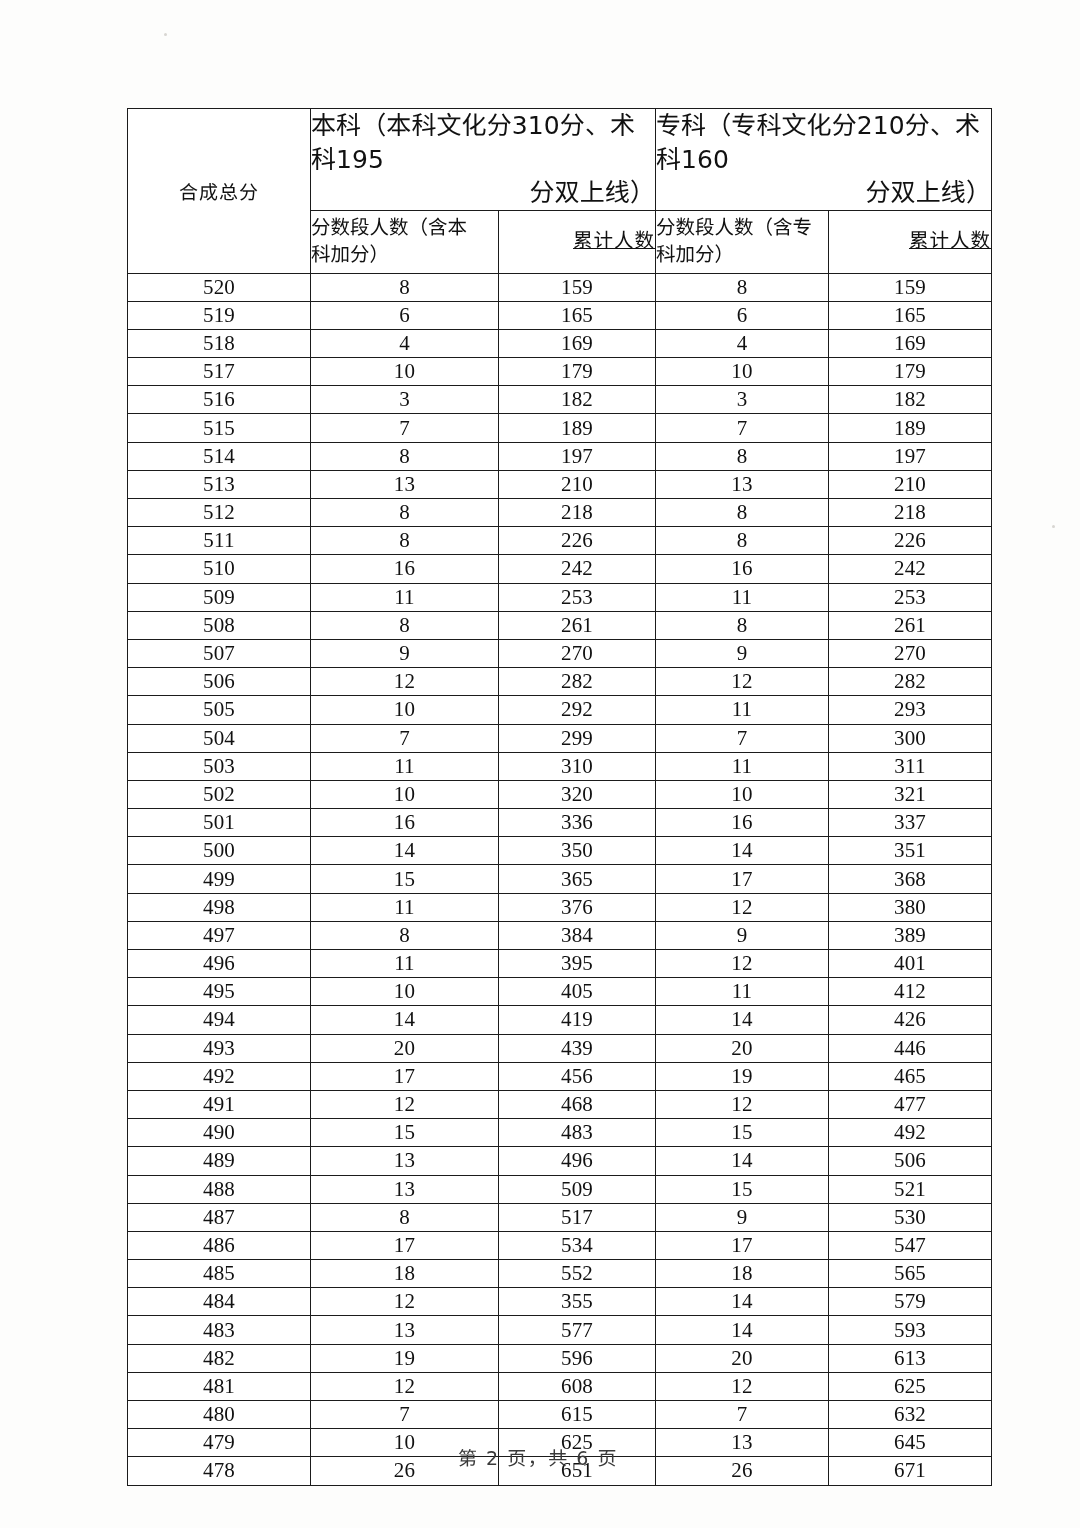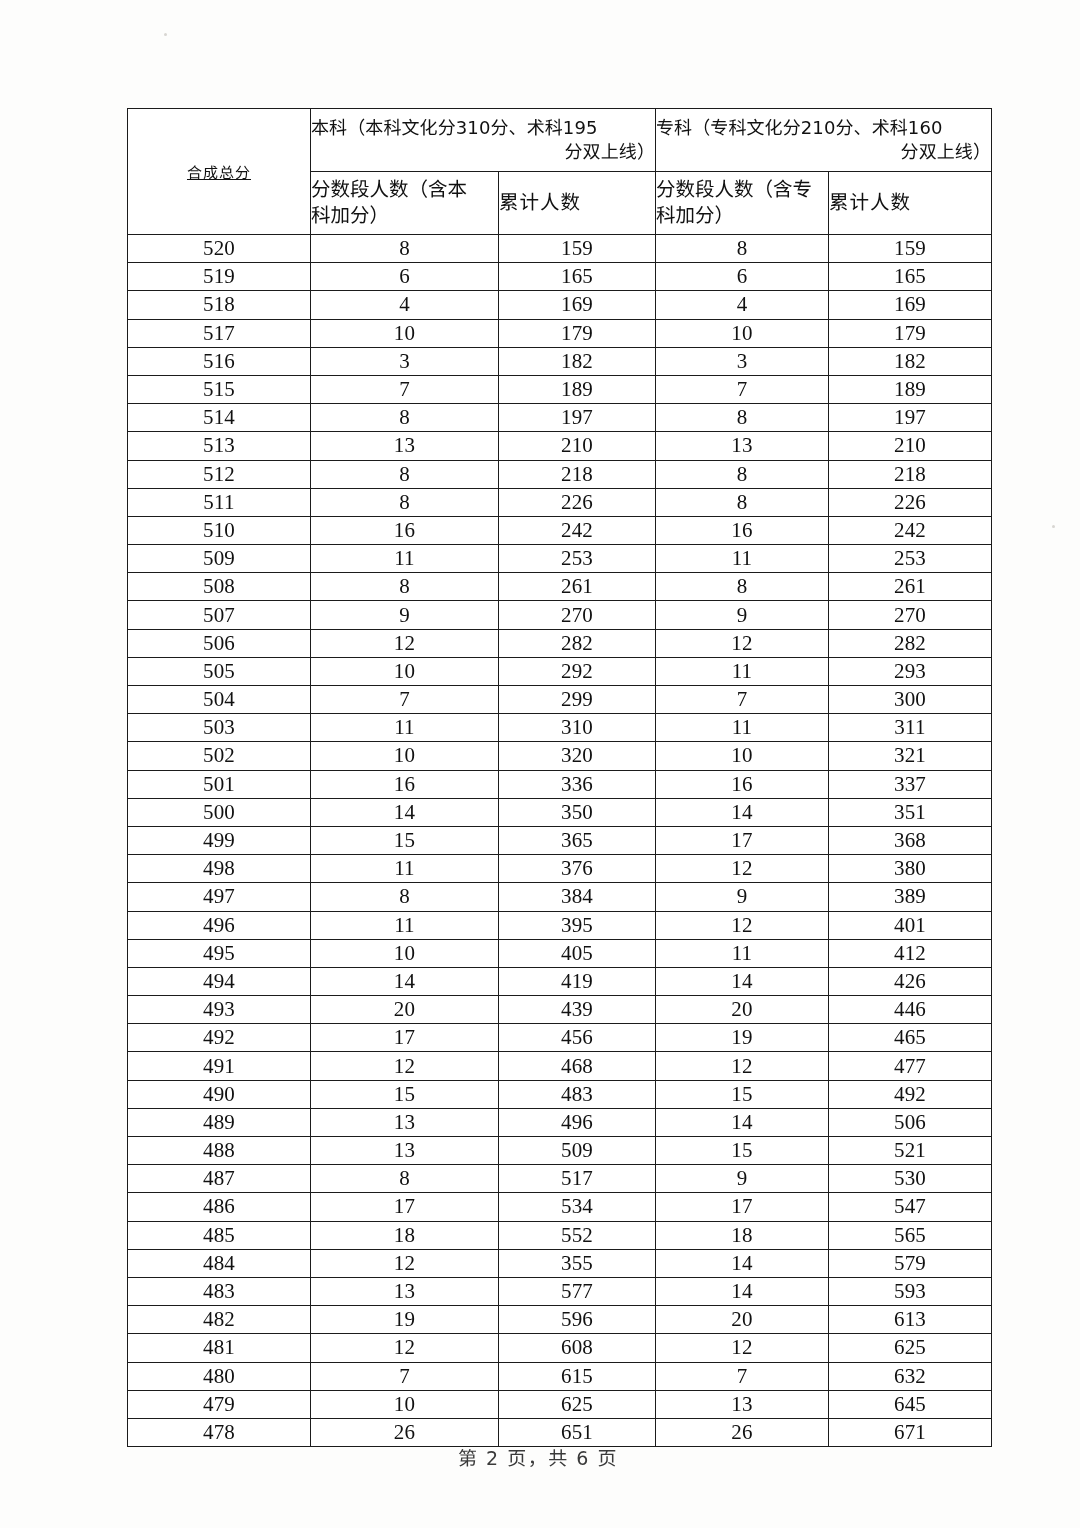--- a/index.html
+++ b/index.html
@@ -52,58 +52,58 @@
   col.c-score   { width: 183px; }
   col.c-bk-seg  { width: 188px; }
   col.c-bk-cum  { width: 157px; }
   col.c-zk-seg  { width: 173px; }
   col.c-zk-cum  { width: 163px; }
 
   
   .hdr-group {
     height: 62px;
     font-family: "DejaVu Sans", "Liberation Sans", sans-serif;
-    font-size: 18px;
+    font-size: 25px;
     line-height: 1.34;
     letter-spacing: 0.1px;
     padding: 2px 4px 3px 5px;
     text-align: left;
   }
   .hdr-group .gtxt {
     display: block;
     text-align: left;
   }
   .hdr-group .gtxt2 {
     display: block;
     text-align: right;
   }
 
   .hdr-rowspan {
     font-family: "DejaVu Sans", "Liberation Sans", sans-serif;
-    font-size: 15px;
+    font-size: 19px;
     letter-spacing: 1px;
-    text-decoration: underline;
   }
 
   .hdr-sub {
     height: 62px;
     font-family: "DejaVu Sans", "Liberation Sans", sans-serif;
     font-size: 19.5px;
     line-height: 1.34;
     padding: 2px 4px 3px 5px;
   }
   .hdr-sub.two-line {
     text-align: left;
     margin-left: 48px;
   }
   .hdr-sub.two-line .l1 { display: block; text-align: left; }
   .hdr-sub.two-line .l2 { display: block; }
   .hdr-sub.one-line {
-    text-align: left;
+    text-align: right;
     letter-spacing: 1px;
+    text-decoration: underline;
   }
 
   
   table.score-table tbody td {
     height: 27.2px;
     font-size: 21px;
     font-family: "Liberation Serif", "DejaVu Serif", serif;
     letter-spacing: 0.2px;
   }
 

